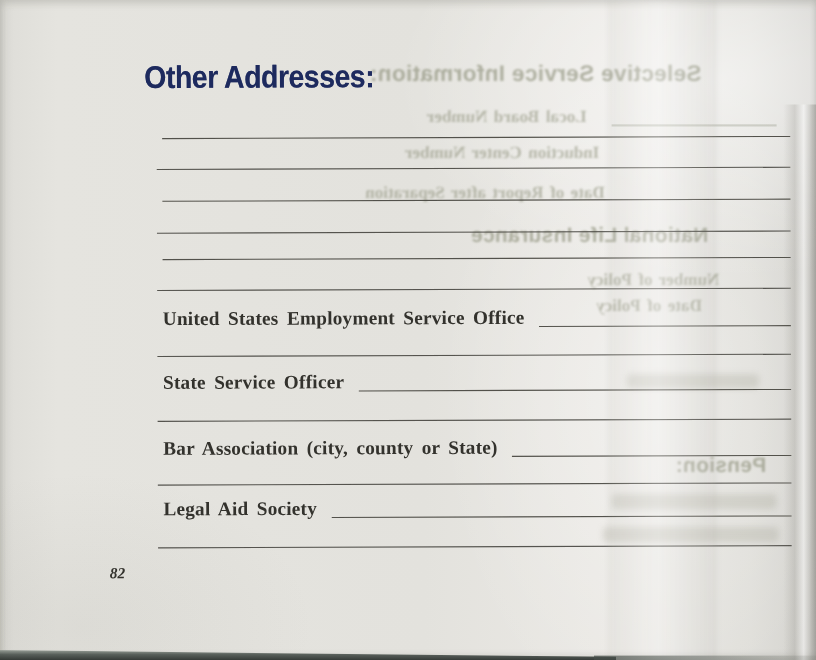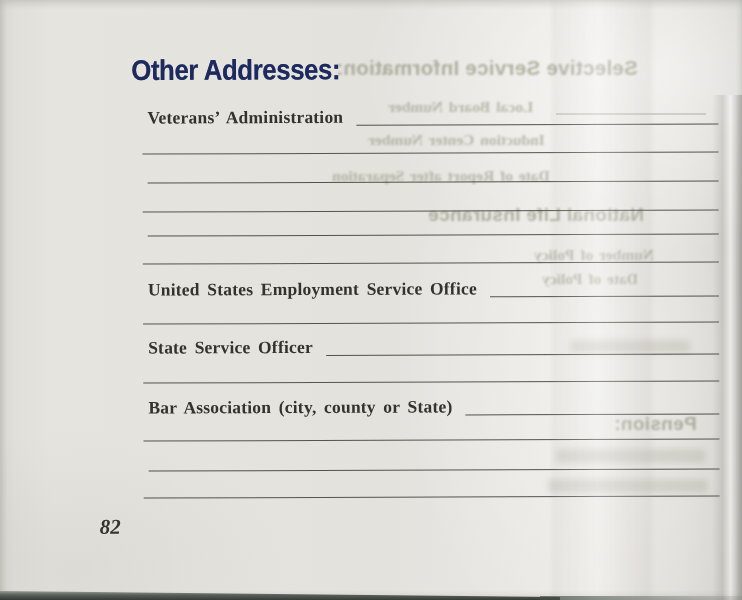--- a/index.html
+++ b/index.html
@@ -95,21 +95,21 @@
     position: absolute;
     left: -5px; width: 576px;
     height: 0;
     border-bottom: 1.7px solid var(--ink-line, #45443e);
     opacity: 0.9;
   }
 
   .pagenum {
     position: absolute;
     left: 99px; top: 514px;
-    font-size: 21px;
+    font-size: 14px;
     font-weight: bold;
     font-style: italic;
     color: var(--text-ink, #33322d);
   }
 
   
   .bottom-edge {
     position: absolute;
     left: 0; bottom: 0;
     width: 560px; height: 9px;
@@ -162,21 +162,20 @@
     <div class="bt-smudge" style="left:556px; top:449px; width:150px; height:14px;"></div>
     <div class="bt-smudge" style="left:548px; top:479px; width:160px; height:14px;"></div>
   </div>
 
   <div class="content">
 
     <h1 class="heading">Other Addresses:</h1>
 
     <div class="entry" style="top:107px">
       <div class="row1">
-        <span class="label">Veterans’ Administration</span>
         <span class="fill"></span>
       </div>
       <div class="row2" style="top:46px"></div>
     </div>
 
     <div class="entry" style="top:164px">
       <div class="row1">
         <span class="fill"></span>
       </div>
       <div class="row2" style="top:47px"></div>
@@ -208,20 +207,21 @@
     <div class="entry" style="top:397px">
       <div class="row1">
         <span class="label">Bar Association (city, county or State)</span>
         <span class="fill"></span>
       </div>
       <div class="row2" style="top:43px"></div>
     </div>
 
     <div class="entry" style="top:452px">
       <div class="row1">
+        <span class="label">Legal Aid Society</span>
         <span class="fill"></span>
       </div>
       <div class="row2" style="top:45px"></div>
     </div>
 
     <div class="pagenum">82</div>
   </div>
 
   <div class="crease-vert"></div>
   <div class="right-fold"></div>

